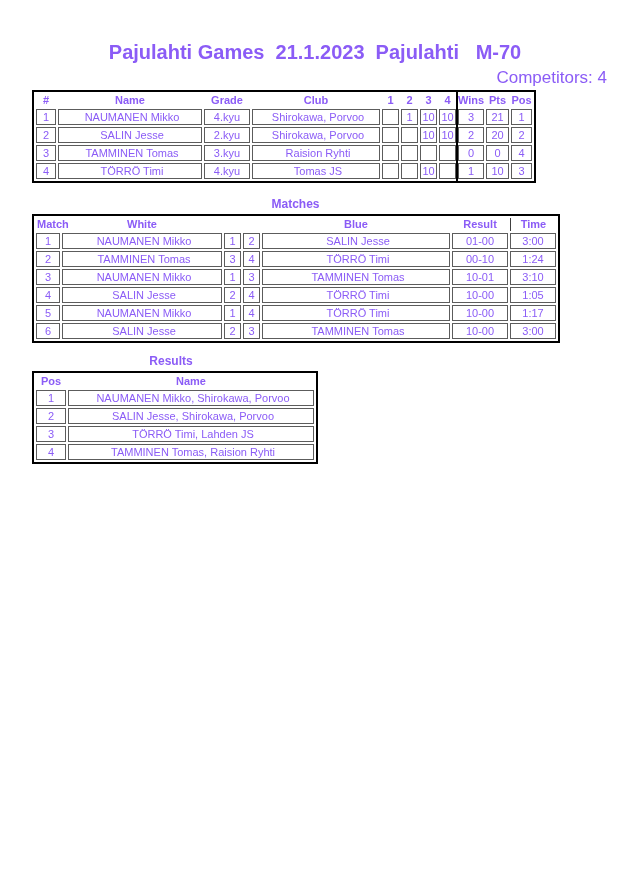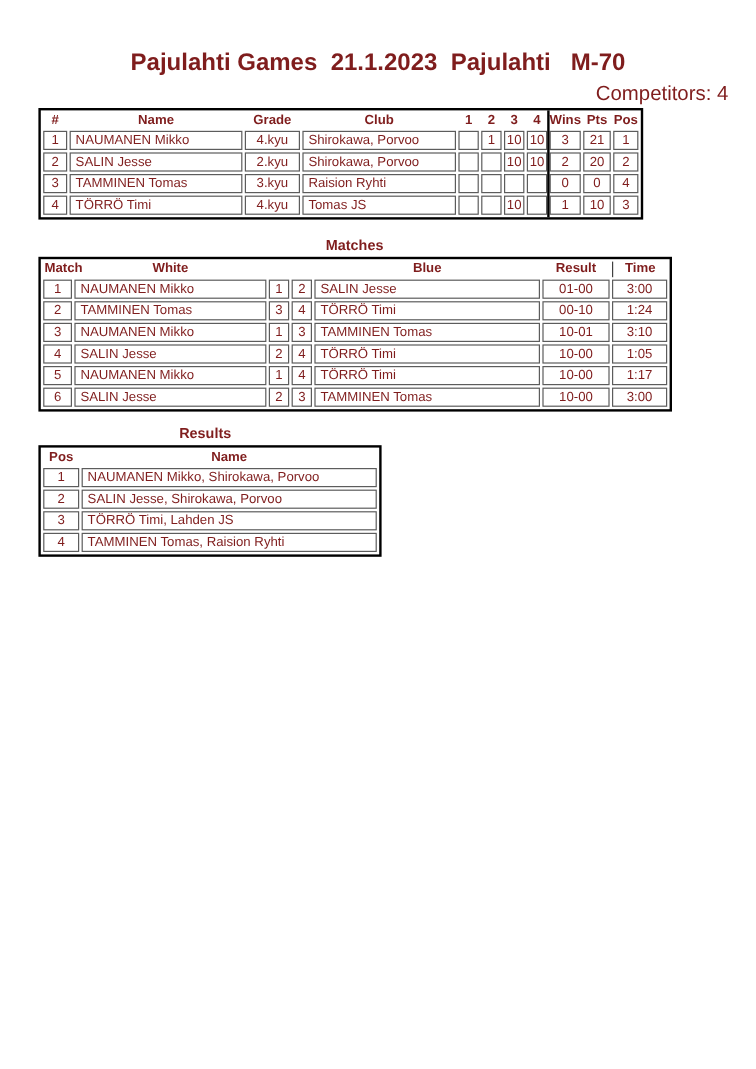--- a/index.html
+++ b/index.html
@@ -1,17 +1,17 @@
 <!DOCTYPE html>
 <html><head>
 <meta charset="utf-8">
 <style>
   html,body{margin:0;padding:0;background:#fff;}
   .page{position:relative;width:630px;height:891px;background:#ffffff;
-        font-family:"Liberation Sans",sans-serif;color:#7f1d1d;overflow:hidden;}
+        font-family:"Liberation Sans",sans-serif;color:#8b5cf6;overflow:hidden;}
 
   .title{position:absolute;top:41px;left:0;width:630px;text-align:center;
          font-size:20px;font-weight:bold;white-space:pre;}
 
   .sec-heading{position:absolute;transform:translateX(-50%);
                font-size:12px;font-weight:bold;white-space:nowrap;}
   .h-comp{left:245px;top:52px;margin-top:44px;}
   .h-match{left:285px;top:197px;padding-left:21px;}
   .h-res{left:171px;top:354px;}
 
@@ -20,21 +20,21 @@
   .tbl{position:absolute;border:2px solid #000;padding:1px;background:#fff;}
   .t-comp{left:32px;top:90px;}
   .t-match{left:32px;top:214px;}
   .t-res{left:32px;top:371px;}
 
   .row{display:flex;}
   .cell{flex:0 0 auto;box-sizing:border-box;border:1px solid #5c5c5c;margin:1px;
         height:16px;line-height:15px;font-size:11px;text-align:center;
         white-space:nowrap;overflow:hidden;}
   .row.head .cell{border:none;font-weight:bold;height:13px;line-height:13px;overflow:visible;}
-  .cell.left{text-align:left;padding-left:4px;}
+  .cell.left{text-align:center;padding-left:4px;}
   .row.head .cell.hl{text-align:left;padding-left:1px;}
 
   
   .w-num{width:20px}.w-name{width:144px}.w-grade{width:46px}.w-club{width:128px}
   .w-sc{width:17px}.w-wins{width:26px}.w-pts{width:23px}.w-pos{width:21px}
   
   .m-match{width:24px}.m-white{width:160px}.m-n{width:17px}.m-blue{width:188px}
   .m-result{width:56px}.m-time{width:46px}
   .row.head .m-time{border-left:1px solid #404040;text-align:center;}
   

